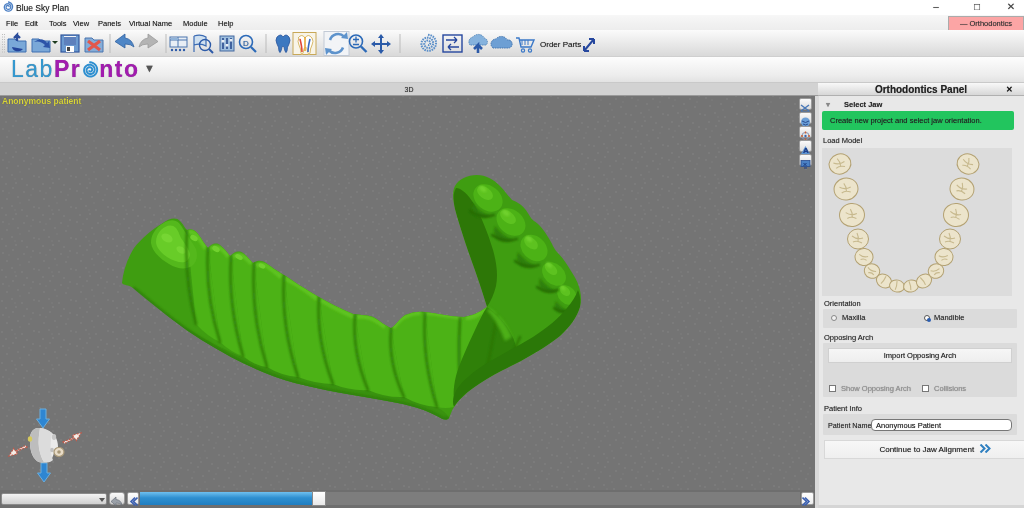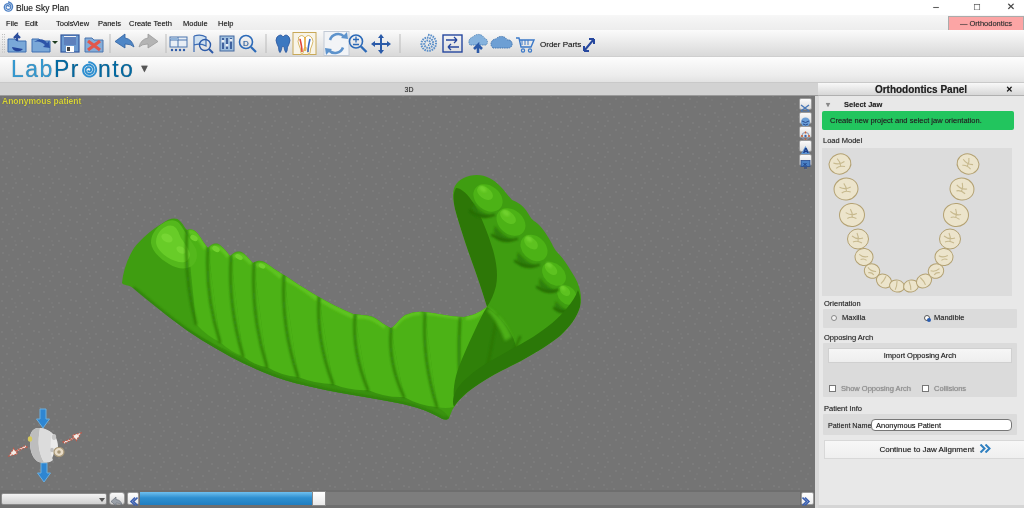--- a/index.html
+++ b/index.html
@@ -17,21 +17,21 @@
 #menubar { left:0; top:15px; width:1024px; height:15px; background:linear-gradient(#f7f7f7,#ededed); font-size:7.5px; color:#222; }
 .menuitem { position:absolute; top:4px; }
 #orthotab { left:948px; top:16px; width:76px; height:14px; background:#fca5a5; border:1px solid #ababab; border-bottom:none; font-size:7.5px; color:#333; text-align:center; line-height:13px; }
 
 
 #toolbar { left:0; top:30px; width:1024px; height:27px; background:linear-gradient(#fbfbfb,#e3e3e3 70%,#d9d9d9); border-bottom:1px solid #cfcfcf; }
 
 
 #logobar { left:0; top:57px; width:1024px; height:26px; background:linear-gradient(#fdfdfd,#ececec 75%, #e2e2e2); border-bottom:1px solid #c9c9c9; }
 #logo { left:11px; top:56px; font-size:23px; letter-spacing:1.5px; }
-#logo .b { color:#3498cf; } #logo .g { color:#0369a1; }
+#logo .b { color:#3498cf; } #logo .g { color:#a21caf;font-weight:bold; }
 
 
 #vptitle { left:0; top:83px; width:818px; height:13px; background:#d2d2d2; font-size:7px; color:#333; text-align:center; line-height:13px; border-bottom:1px solid #9a9a9a;}
 #vp { left:0; top:96px; width:815px; height:394px; background:#737373; overflow:hidden; }
 #anon { left:2px; top:96px; font-size:8.5px; font-weight:bold; color:#d8d43a; }
 .vpbtn { left:799px; width:13px; height:12px; background:linear-gradient(#fafafa,#dcdcdc); border:1px solid #9b9b9b; border-radius:2px; }
 
 
 #vpbottom { left:0; top:490px; width:815px; height:18px; background:#6e6e6e; }
 #combo { left:1px; top:493px; width:106px; height:12px; background:linear-gradient(#f2f2f2,#cfcfcf); border:1px solid #8a8a8a; border-radius:2px; }
@@ -65,24 +65,24 @@
     <path d="M6.00 1.00 L7.03 1.17 L7.99 1.54 L8.84 2.10 L9.54 2.81 L10.08 3.65 L10.42 4.56 L10.56 5.52 L10.50 6.47 L10.25 7.38 L9.82 8.21 L9.23 8.91 L8.52 9.47 L7.72 9.87 L6.87 10.09 L6.00 10.12 L5.16 9.97 L4.37 9.65 L3.68 9.19 L3.11 8.60 L2.69 7.91 L2.42 7.16 L2.31 6.39 L2.37 5.62 L2.59 4.89 L2.94 4.24 L3.42 3.68 L3.99 3.24 L4.64 2.94 L5.32 2.78 L6.00 2.76 L6.66 2.89 L7.27 3.15 L7.80 3.53 L8.23 3.99 L8.55 4.53 L8.74 5.11 L8.81 5.70 L8.75 6.29 L8.57 6.84 L8.29 7.32 L7.92 7.73 L7.49 8.05 L7.00 8.26 L6.50 8.36 L6.00 8.35 L5.52 8.24 L5.09 8.04 L4.72 7.76 L4.43 7.42 L4.22 7.03 L4.10 6.62 L4.07 6.20 L4.13 5.80 L4.27 5.44 L4.47 5.12 L4.73 4.86 L5.03 4.67 L5.35 4.55 L5.68 4.50 L6.00 4.53 L6.29 4.62 L6.55 4.76 L6.76 4.95 L6.92 5.17 L7.02 5.41 L7.06 5.65 L7.05 5.89 L6.99 6.10" fill="none" stroke="#4b7fc4" stroke-width="1.3"></path>
   </svg>
   <div class="abs" id="titletext">Blue Sky Plan</div>
   <div class="abs winbtn" style="left:921px;">–</div>
   <div class="abs winbtn" style="left:962px;">□</div>
   <div class="abs winbtn" style="left:996px;">✕</div>
 
   <div class="abs" id="menubar">
     <span class="menuitem" style="left:6px;">File</span>
     <span class="menuitem" style="left:25px;">Edit</span>
-    <span class="menuitem" style="left:56px;">Tools</span>
+    <span class="menuitem" style="left:49px;">Tools</span>
     <span class="menuitem" style="left:73px;">View</span>
     <span class="menuitem" style="left:98px;">Panels</span>
-    <span class="menuitem" style="left:129px;">Create Teeth</span>
+    <span class="menuitem" style="left:129px;">Virtual Name</span>
     <span class="menuitem" style="left:183px;">Module</span>
     <span class="menuitem" style="left:218px;">Help</span>
   </div>
   <div class="abs" id="orthotab">— Orthodontics</div>
 
   <div class="abs" id="toolbar"></div>
   <div class="abs" id="toolicons" style="left:0;top:30px;">
   <svg width="1024" height="27" viewBox="0 0 1024 27" xmlns="http://www.w3.org/2000/svg">
     <g stroke="#bdbdbd" stroke-width="1">
           <path d="M2.5 4 v19 M4.5 4 v19" stroke-dasharray="1 1.5"></path>

